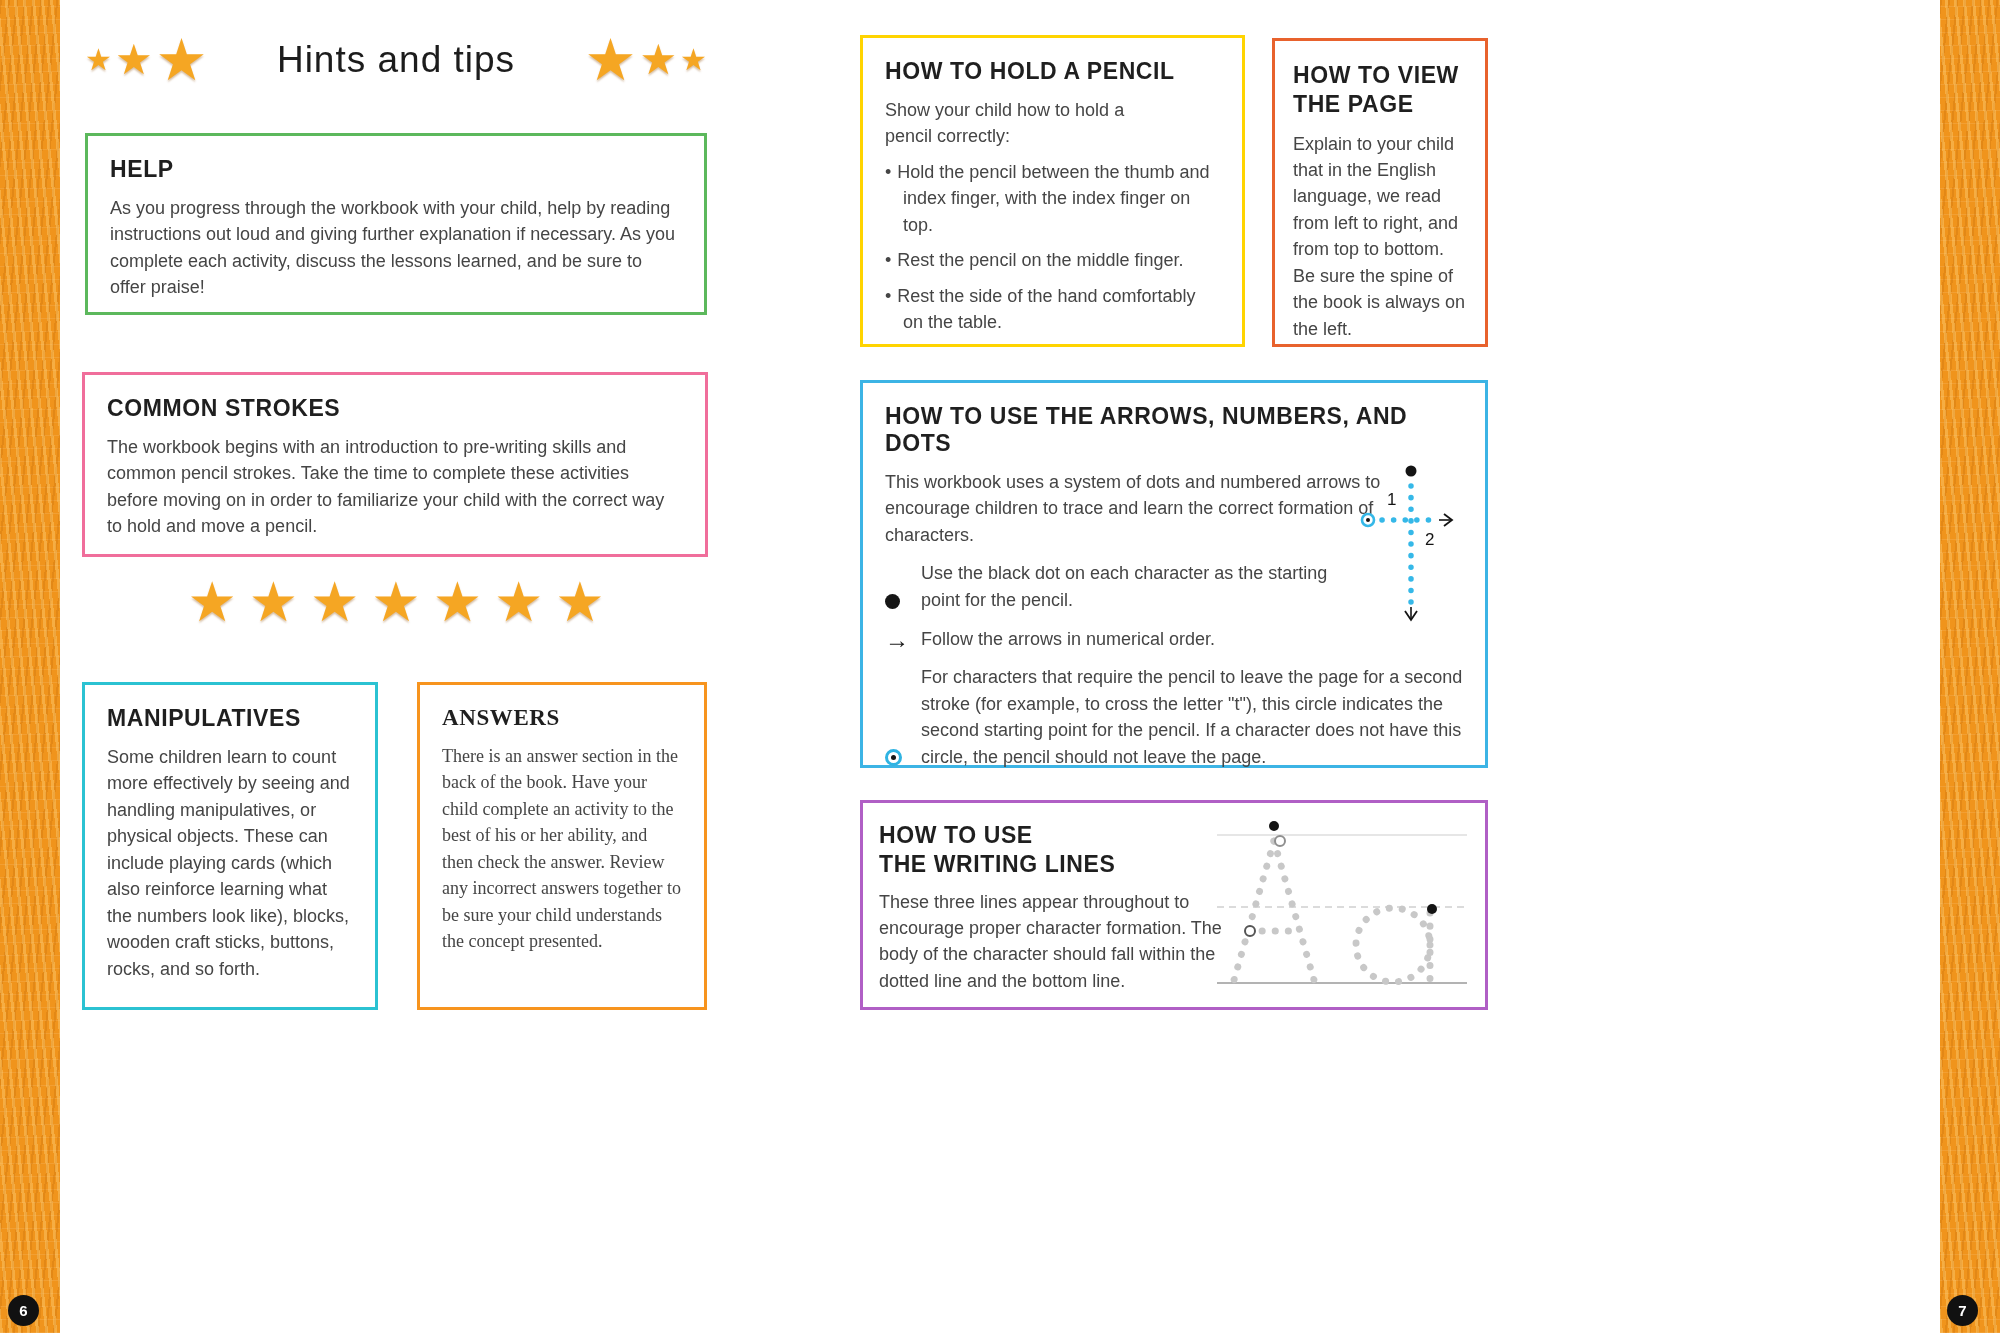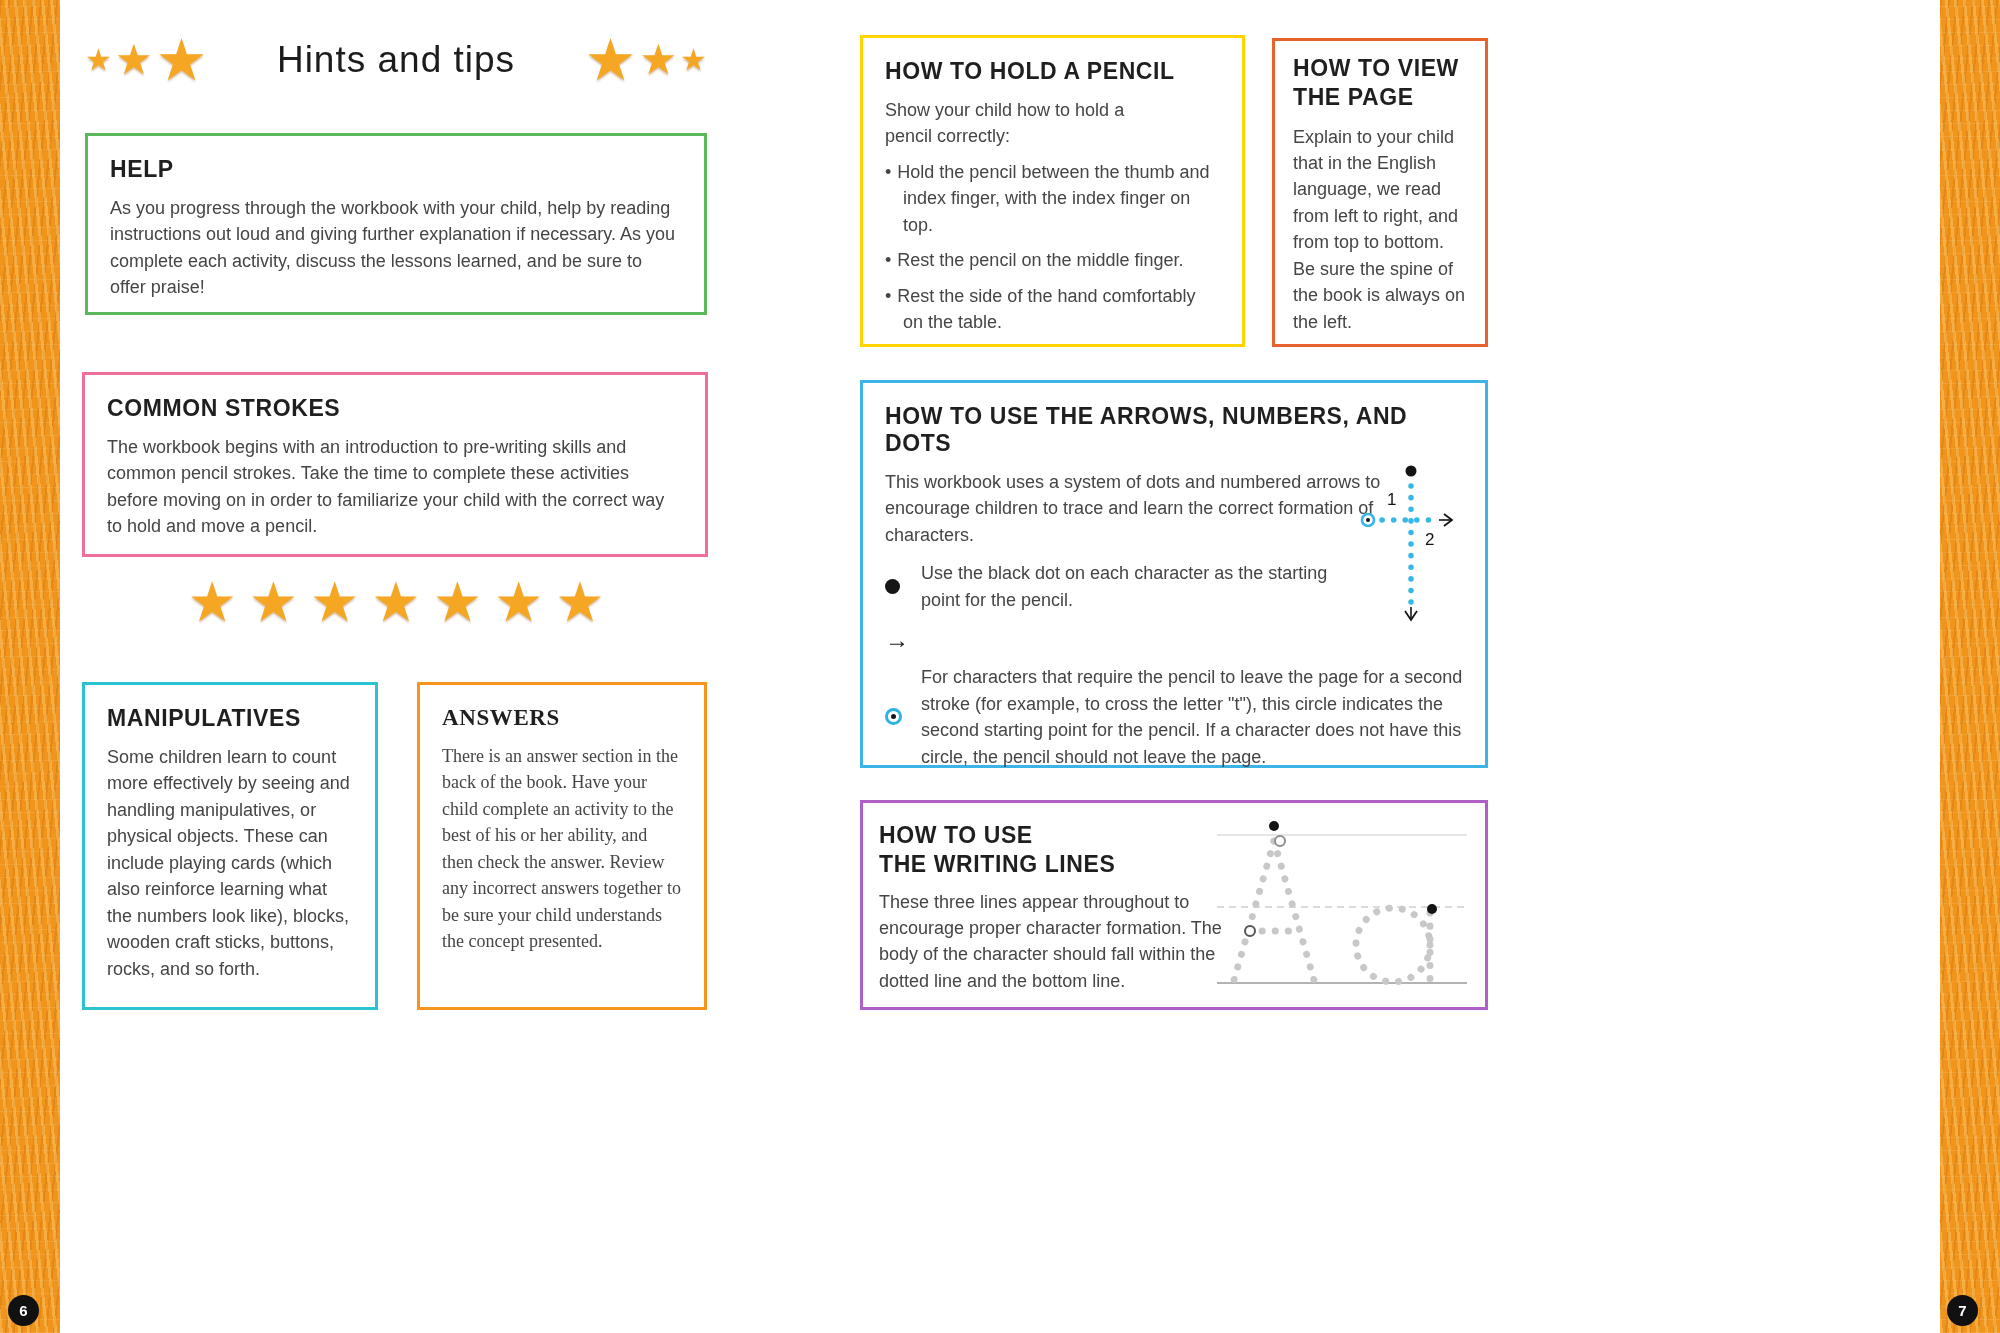--- a/index.html
+++ b/index.html
@@ -30,36 +30,36 @@
   .box { position:absolute; background:#fff; border:3px solid #be185d; padding:16px 22px; }
   .box h2 { font-size:23px; font-weight:bold; letter-spacing:.6px; color:#1f1f1f; margin:4px 0 12px; }
   .box p { font-size:18px; line-height:1.47; color:#454545; }
   .box h2 span { display:block; line-height:1.25; }
 
   .help          { left:85px;  top:133px; width:622px; height:182px; border-color:#5cb85c; }
   .strokes       { left:82px;  top:353px; width:626px; height:185px; border-color:#f06e9b;margin-top:19px; }
   .manipulatives { left:82px;  top:682px; width:296px; height:328px; border-color:#2bc2d2; }
   .answers       { left:417px; top:682px; width:290px; height:328px; border-color:#f7941e;font-family:Liberation Serif, serif; }
   .pencil        { left:860px; top:35px;  width:385px; height:312px; border-color:#ffd400; }
-  .view          { left:1272px;top:38px;  width:216px; height:309px; border-color:#e8622d; padding:9px 18px; }
+  .view          { left:1272px;top:38px;  width:216px; height:309px; border-color:#e8622d; padding:16px 18px; }
   .arrows        { left:860px; top:380px; width:628px; height:388px; border-color:#3cb4e5; }
   .lines         { left:860px; top:800px; width:628px; height:210px; border-color:#b05fc5; }
 
   
   .stars-row { position:absolute; left:85px; top:575px; width:622px; text-align:center; }
   .stars-row .star { font-size:55px; margin:0 6px; }
 
   
   .hang { padding-left:18px; text-indent:-18px; margin-top:9px; }
   .hang .b { margin-right:6px; }
   .pencil .intro { max-width:280px; margin-bottom:4px; }
 
   
   .arrows .intro { max-width:530px; margin-bottom:12px; }
-  .brow { display:flex; align-items:center; margin-top:12px; }
+  .brow { display:flex; align-items:flex-end; margin-top:12px; }
   .brow .icwrap { width:36px; flex:0 0 36px; padding-top:3px; }
   .brow p { flex:1; }
   .brow.narrow p { max-width:445px; }
   .ic-dot { display:inline-block; width:15px; height:15px; border-radius:50%; background:#161616; }
   .ic-arrow { font-size:24px; line-height:1; color:#161616; font-weight:bold; }
   .ic-ring { position:relative; display:inline-block; width:17px; height:17px; border-radius:50%;
              border:3px solid #2fb3e2; }
   .ic-ring::after { content:""; position:absolute; left:3px; top:3px; width:5px; height:5px;
              border-radius:50%; background:#161616; }
   .t-diagram { position:absolute; right:26px; top:78px; }
@@ -143,20 +143,21 @@
   <section class="box arrows">
     <h2>HOW TO USE THE ARROWS, NUMBERS, AND DOTS</h2>
     <p class="intro">This workbook uses a system of dots and numbered arrows to encourage children to trace and learn the correct formation of characters.</p>
 
     <div class="brow narrow">
       <span class="icwrap"><span class="ic-dot"></span></span>
       <p>Use the black dot on each character as the starting point for the pencil.</p>
     </div>
     <div class="brow narrow">
       <span class="icwrap"><span class="ic-arrow">→</span></span>
+      <p>Follow the arrows in numerical order.</p>
     </div>
     <div class="brow">
       <span class="icwrap"><span class="ic-ring"></span></span>
       <p>For characters that require the pencil to leave the page for a second stroke (for example, to cross the letter "t"), this circle indicates the second starting point for the pencil. If a character does not have this circle, the pencil should not leave the page.</p>
     </div>
 
     <svg class="t-diagram" viewBox="0 0 110 170" width="110" height="170">
       <circle cx="62" cy="10" r="5.5" fill="#141414"></circle>
       <line x1="62" y1="25" x2="62" y2="146" stroke="#35b8e8" stroke-width="5.5" stroke-linecap="round" stroke-dasharray="0.1 11.5"></line>
       <line x1="62" y1="146" x2="62" y2="158" stroke="#141414" stroke-width="1.6"></line>

